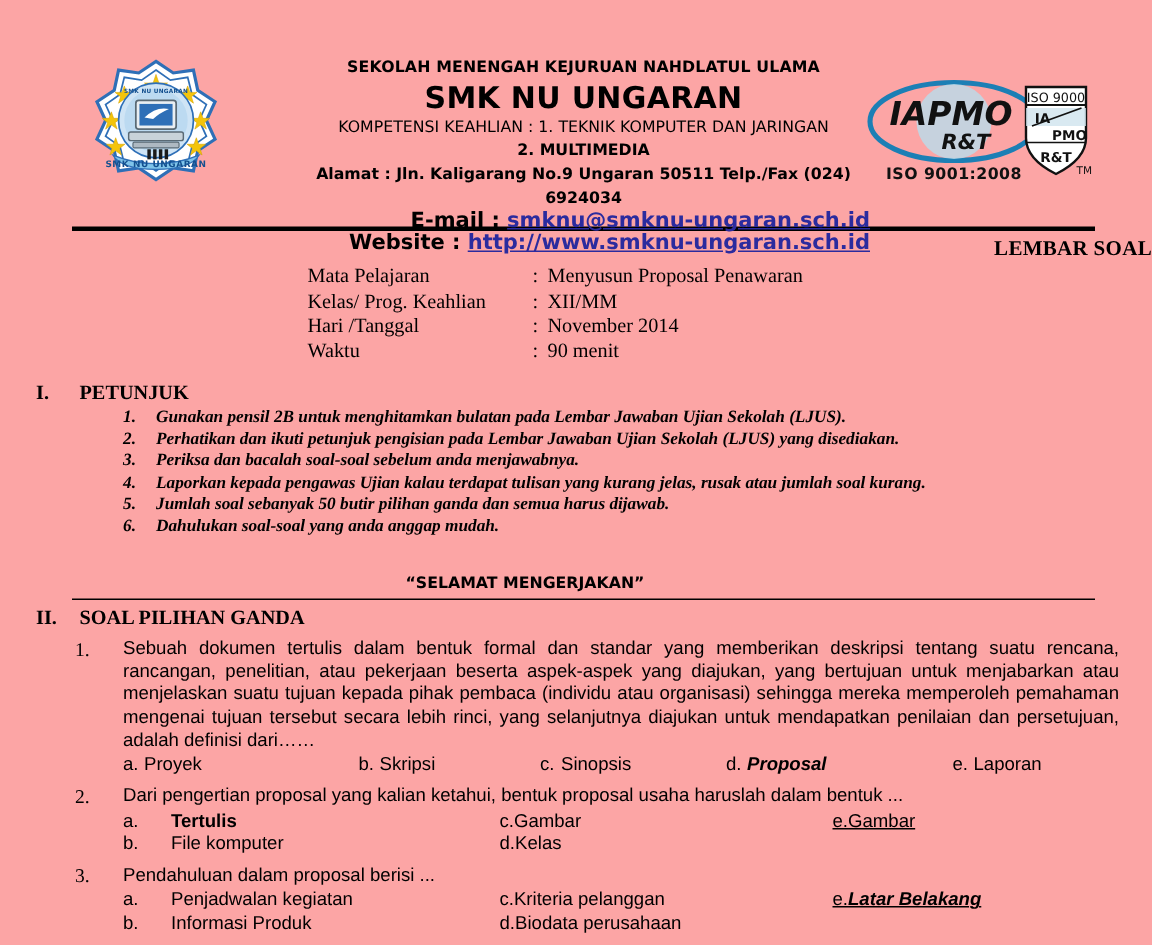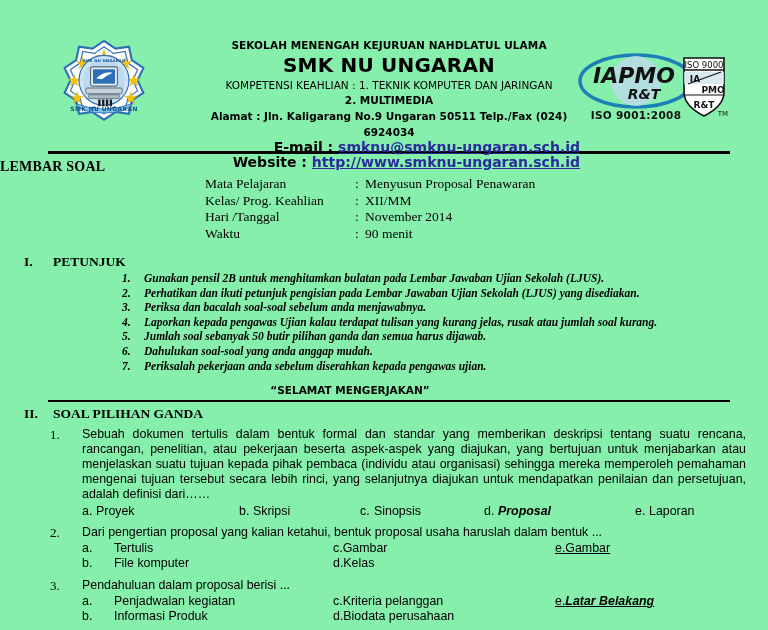--- a/index.html
+++ b/index.html
@@ -11,21 +11,21 @@
     width: 768px;
     height: 630px;
     overflow: hidden;
     font-family: "Liberation Serif", serif;
     color: #000000;
   }
   .page {
     position: relative;
     width: 768px;
     height: 630px;
-    background: #86efac;
+    background: #fca5a5;
     overflow: hidden;
   }
 
   
   .header {
     position: relative;
     height: 110px;
     margin: 38px 38px 0 48px;
   }
   .crest {
@@ -93,21 +93,21 @@
     margin: 3px 38px 0 48px;
   }
   .rule-thin {
     height: 1.5px;
     background: #000;
     margin: 4px 38px 0 48px;
   }
 
   
   .exam-title {
-    text-align: left;
+    text-align: right;
     font-size: 14px;
     font-weight: bold;
     font-family: "Liberation Serif", serif;
     margin-top: 5px;
     letter-spacing: .2px;
   }
   .exam-table {
     margin: 1px 0 0 205px;
     font-size: 13.5px;
     line-height: 16.5px;
@@ -137,33 +137,32 @@
     margin: 1px 0 0 0;
     padding-left: 82px;
     font-size: 11.5px;
     font-style: italic;
     font-weight: bold;
     line-height: 14.6px;
     font-family: "Liberation Serif", serif;
   }
   .instr-row {
     white-space: nowrap;
-    margin-left: 40px;
   }
   .instr-num {
     display: inline-block;
     width: 22px;
   }
 
   .selamat {
     text-align: center;
     font-family: "DejaVu Sans", sans-serif;
     font-weight: bold;
     font-size: 10.5px;
-    margin-top: 11px;
+    margin-top: 24px;
     padding-right: 68px;
   }
 
   
   .questions {
     font-family: "Liberation Sans", sans-serif;
     font-size: 12.4px;
     margin-top: 3px;
   }
   .q {
@@ -216,21 +215,21 @@
   .c5 .ltr { width: 14px; }
 
   
   .c3-a { left: 0px; }
   .c3-c { left: 251px; }
   .c3-e { left: 473px; text-decoration: underline; }
   .c3 .ltr { width: 32px; }
   .c3 .ltr-s { width: 14px; }
 
   .ans-bi { font-weight: bold; font-style: italic; }
-  .ans-b  { font-weight: normal; }
+  .ans-b  { font-weight: bold; }
 </style>
 </head>
 <body>
 
 <div class="page">
 
   <div class="header">
 
     <div class="crest">
       <svg viewBox="0 0 100 104" width="96" height="100">
@@ -348,23 +347,20 @@
     </div>
     <div class="instr-row">
       <span class="instr-num">4.</span><span>Laporkan kepada pengawas Ujian kalau terdapat tulisan yang kurang jelas, rusak atau jumlah soal kurang.</span>
     </div>
     <div class="instr-row">
       <span class="instr-num">5.</span><span>Jumlah soal sebanyak 50 butir pilihan ganda dan semua harus dijawab.</span>
     </div>
     <div class="instr-row">
       <span class="instr-num">6.</span><span>Dahulukan soal-soal yang anda anggap mudah.</span>
     </div>
-    <div class="instr-row">
-      <span class="instr-num">7.</span><span>Periksalah pekerjaan anda sebelum diserahkan kepada pengawas ujian.</span>
-    </div>
   </div>
 
   <div class="selamat">“SELAMAT MENGERJAKAN”</div>
 
   <div class="rule-thin"></div>
 
   <div class="section-head" style="margin-top:4px;">
     <span class="rn">II.</span><span>SOAL PILIHAN GANDA</span>
   </div>
 

